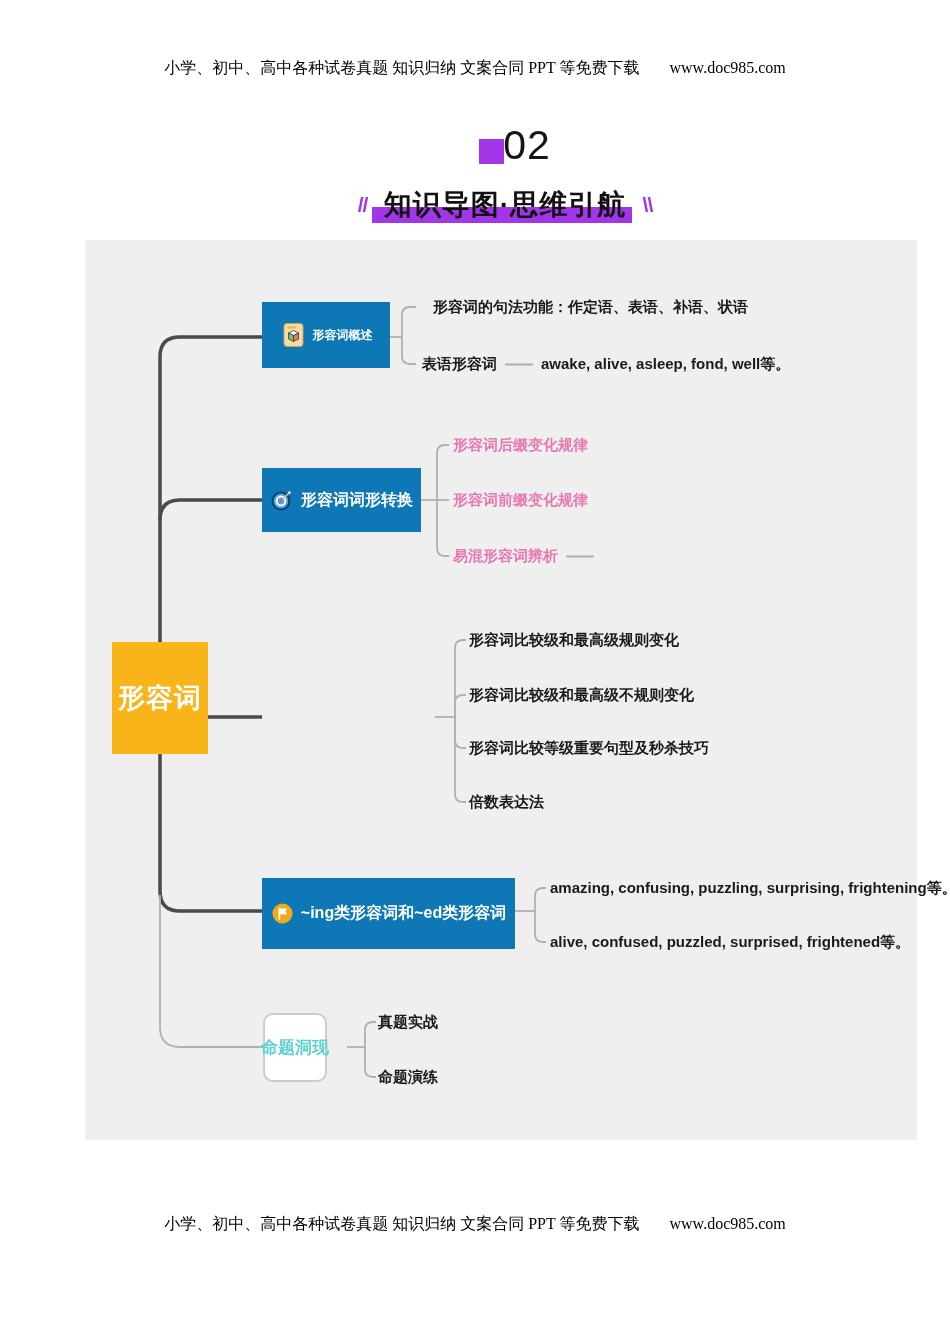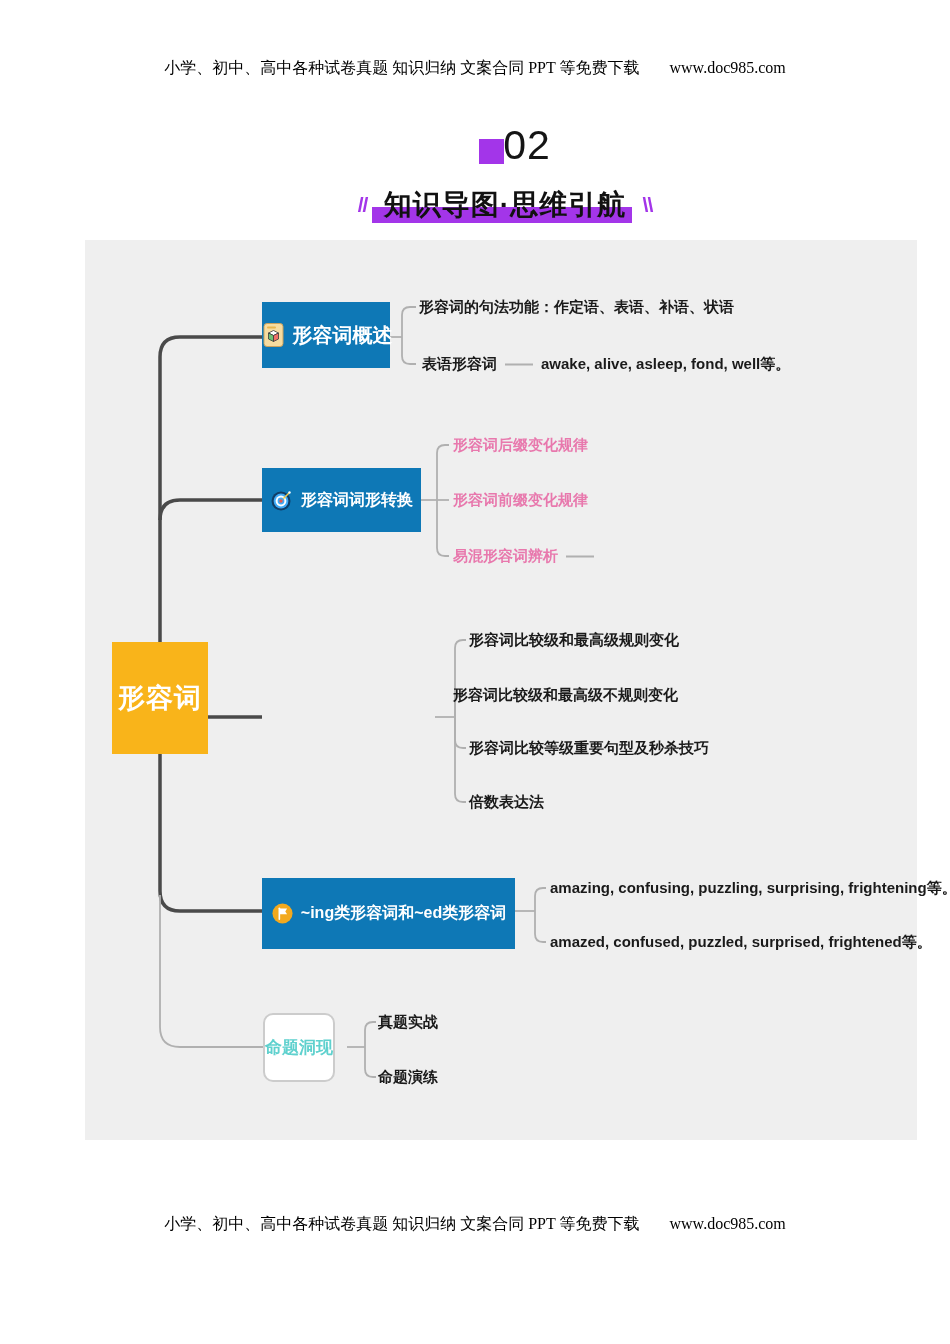--- a/index.html
+++ b/index.html
@@ -70,26 +70,26 @@
     position:absolute;left:27px;top:402px;width:96px;height:112px;
     background:var(--yellow);color:#fff;font-size:27px;font-weight:bold;
     display:flex;align-items:center;justify-content:center;letter-spacing:1px;
   }
   .branch{
     position:absolute;background:var(--blue);color:#fff;font-weight:bold;
     display:flex;align-items:center;justify-content:center;gap:7px;
     white-space:nowrap;
   }
   .branch .icon{display:flex;align-items:center;}
-  .b1{left:177px;top:62px;width:128px;height:66px;font-size:20px;}
+  .b1{left:177px;top:62px;width:128px;height:66px;font-size:12px;}
   .b2{left:177px;top:228px;width:159px;height:64px;font-size:16px;}
   .b3{left:177px;top:448px;width:173px;height:58px;font-size:16px;}
   .b4{left:177px;top:638px;width:253px;height:71px;font-size:16px;}
   .b5{
-    left:178px;top:773px;width:72px;height:69px;
+    left:178px;top:773px;width:64px;height:69px;
     background:#fff;border:2px solid #cccccc;border-radius:10px;
     color:var(--teal);font-size:17px;
   }
   .leaf{
     position:absolute;transform:translateY(-50%);
     font-size:15px;font-weight:bold;color:var(--ink);white-space:nowrap;
     display:flex;align-items:center;
   }
   .leaf.pink{color:var(--pink);}
   .dash{
@@ -201,21 +201,21 @@
         <polygon points="8.7,6.8 16.8,6.8 14.9,9.8 16.8,12.8 8.7,12.8" fill="#ffffff"></polygon>
       </svg>
     </span>
     <span>~ing类形容词和~ed类形容词</span>
   </div>
 
   <div class="branch b5">
     <span>命题洞现</span>
   </div>
 
-  <div class="leaf" style="left:334px;top:67px;">
+  <div class="leaf" style="left:348px;top:67px;">
     <span>形容词的句法功能：作定语、表语、补语、状语</span>
   </div>
   <div class="leaf" style="left:337px;top:124px;">
     <span>表语形容词</span>
     <span class="dash"></span>
     <span>awake, alive, asleep, fond, well等。</span>
   </div>
 
   <div class="leaf pink" style="left:368px;top:205px;">
     <span>形容词后缀变化规律</span>
@@ -224,35 +224,35 @@
     <span>形容词前缀变化规律</span>
   </div>
   <div class="leaf pink" style="left:368px;top:316px;">
     <span>易混形容词辨析</span>
     <span class="dash"></span>
   </div>
 
   <div class="leaf" style="left:384px;top:400px;">
     <span>形容词比较级和最高级规则变化</span>
   </div>
-  <div class="leaf" style="left:368px;top:455px;">
+  <div class="leaf" style="left:384px;top:455px;">
     <span>形容词比较级和最高级不规则变化</span>
   </div>
   <div class="leaf" style="left:384px;top:508px;">
     <span>形容词比较等级重要句型及秒杀技巧</span>
   </div>
   <div class="leaf" style="left:384px;top:562px;">
     <span>倍数表达法</span>
   </div>
 
   <div class="leaf" style="left:465px;top:648px;">
     <span>amazing, confusing, puzzling, surprising, frightening等。</span>
   </div>
   <div class="leaf" style="left:465px;top:702px;">
-    <span>amazed, confused, puzzled, surprised, frightened等。</span>
+    <span>alive, confused, puzzled, surprised, frightened等。</span>
   </div>
 
   <div class="leaf" style="left:293px;top:782px;">
     <span>真题实战</span>
   </div>
   <div class="leaf" style="left:293px;top:837px;">
     <span>命题演练</span>
   </div>
 
 </div>

